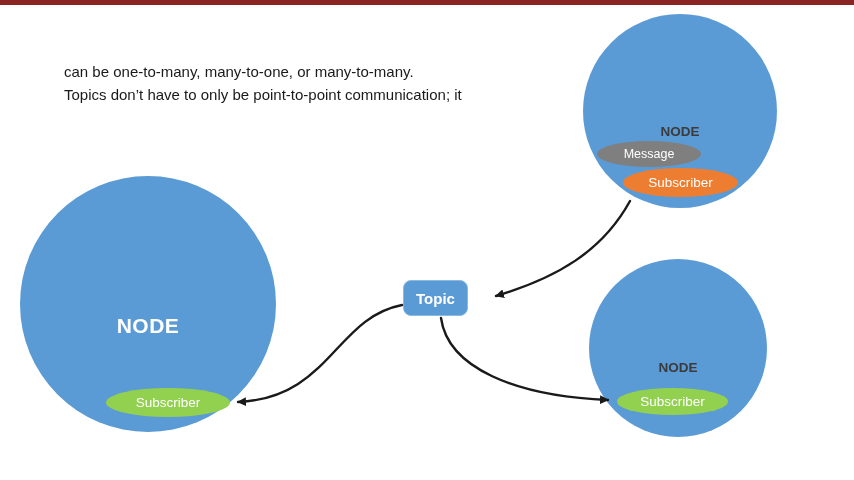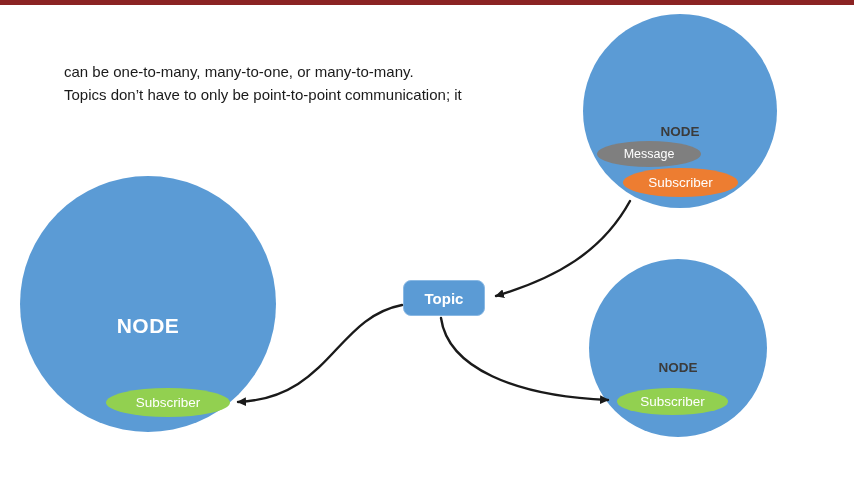--- a/index.html
+++ b/index.html
@@ -70,21 +70,21 @@
   .pill-sub-left {
     left: 106px; top: 388px; width: 124px; height: 29px; line-height: 29px;
     background: #92d050; font-size: 13.5px;
   }
   .pill-sub-bright {
     left: 617px; top: 388px; width: 111px; height: 27px; line-height: 27px;
     background: #92d050; font-size: 13.5px;
   }
   .topic-box {
     position: absolute;
-    left: 403px; top: 280px; width: 82px; height: 36px; line-height: 36px;
+    left: 403px; top: 280px; width: 65px; height: 36px; line-height: 36px;
     background: #5b9bd5;
     border: 1px solid #8ab9e4;
     border-radius: 8px;
     box-sizing: border-box;
     text-align: center;
     color: #ffffff;
     font-weight: bold;
     font-size: 15px;
   }
   .arrows {

